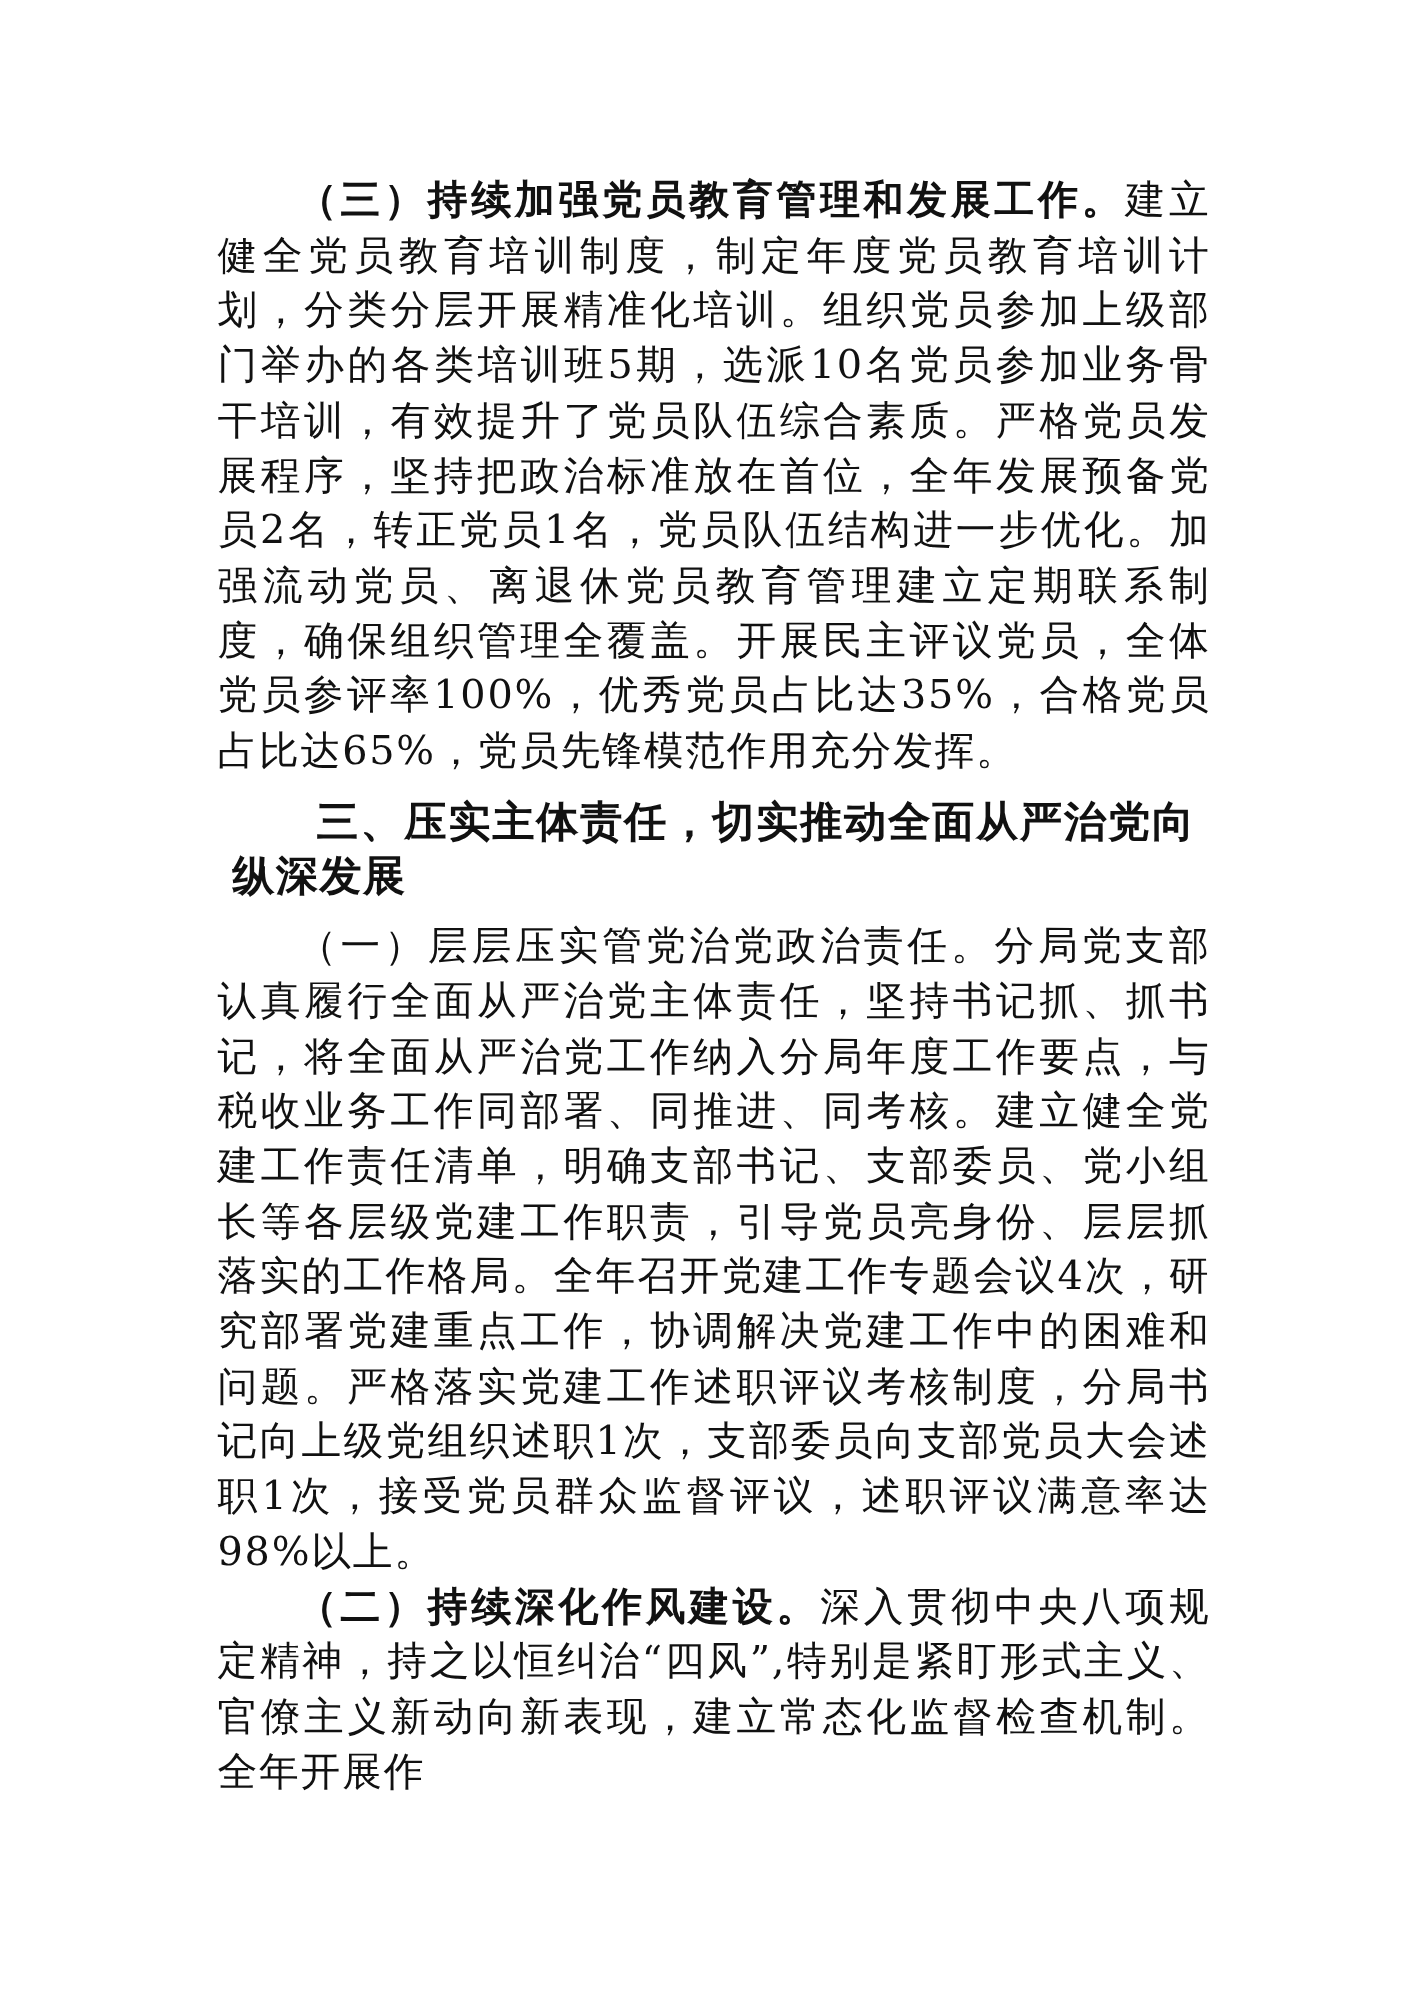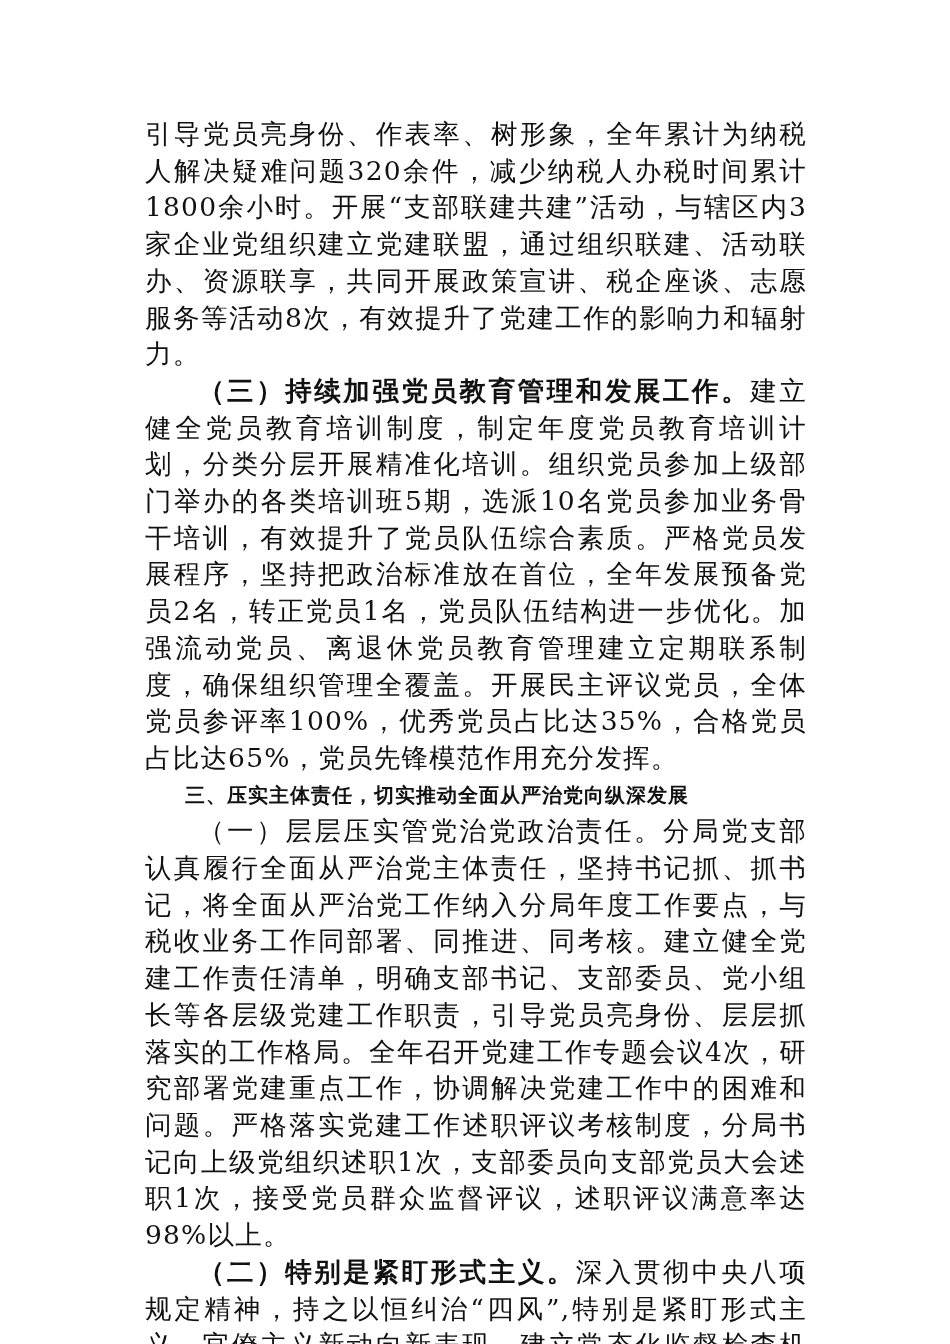--- a/index.html
+++ b/index.html
@@ -8,35 +8,32 @@
     position: absolute; left: 145px; top: 116px; width: 662px;
     font-family: "DejaVu Serif", "Liberation Serif", serif;
     font-size: 26.5px; line-height: 36.7px; color: #111;
     letter-spacing: 1.2px; text-align: justify;
   }
   .para { margin: 0; text-indent: 0; }
   .para.indent { text-indent: 2em; }
   .lead { font-weight: bold; }
   .lead.kai { font-weight: normal; }
   .h1 {
-    margin: 0; text-indent: 2em;
+    margin: 10px; text-indent: 2em;
     font-family: "DejaVu Sans", "Liberation Sans", sans-serif;
-    font-weight: bold; font-size: 20px; line-height: 36.7px; letter-spacing: 1px;
+    font-weight: bold; font-size: 28px; line-height: 36.7px; letter-spacing: 1px;
   }
 </style>
 </head>
 <body>
 
 <div class="page">
-  <p class="para">
-    <span>引导党员亮身份、作表率、树形象，全年累计为纳税人解决疑难问题320余件，减少纳税人办税时间累计1800余小时。开展“支部联建共建”活动，与辖区内3家企业党组织建立党建联盟，通过组织联建、活动联办、资源联享，共同开展政策宣讲、税企座谈、志愿服务等活动8次，有效提升了党建工作的影响力和辐射力。</span>
-  </p>
   <p class="para indent">
     <span class="lead">（三）持续加强党员教育管理和发展工作。</span><span>建立健全党员教育培训制度，制定年度党员教育培训计划，分类分层开展精准化培训。组织党员参加上级部门举办的各类培训班5期，选派10名党员参加业务骨干培训，有效提升了党员队伍综合素质。严格党员发展程序，坚持把政治标准放在首位，全年发展预备党员2名，转正党员1名，党员队伍结构进一步优化。加强流动党员、离退休党员教育管理建立定期联系制度，确保组织管理全覆盖。开展民主评议党员，全体党员参评率100%，优秀党员占比达35%，合格党员占比达65%，党员先锋模范作用充分发挥。</span>
   </p>
   <p class="h1">三、压实主体责任，切实推动全面从严治党向纵深发展</p>
   <p class="para indent">
     <span class="lead kai">（一）层层压实管党治党政治责任。</span><span>分局党支部认真履行全面从严治党主体责任，坚持书记抓、抓书记，将全面从严治党工作纳入分局年度工作要点，与税收业务工作同部署、同推进、同考核。建立健全党建工作责任清单，明确支部书记、支部委员、党小组长等各层级党建工作职责，引导党员亮身份、层层抓落实的工作格局。全年召开党建工作专题会议4次，研究部署党建重点工作，协调解决党建工作中的困难和问题。严格落实党建工作述职评议考核制度，分局书记向上级党组织述职1次，支部委员向支部党员大会述职1次，接受党员群众监督评议，述职评议满意率达98%以上。</span>
   </p>
   <p class="para indent">
-    <span class="lead">（二）特别是紧盯形式主义。</span><span>深入贯彻中央八项规定精神，持之以恒纠治“四风”,特别是紧盯形式主义、官僚主义新动向新表现，建立常态化监督检查机制。全年开展作</span>
+    <span class="lead">（二）持续深化作风建设。</span><span>深入贯彻中央八项规定精神，持之以恒纠治“四风”,特别是紧盯形式主义、官僚主义新动向新表现，建立常态化监督检查机制。全年开展作</span>
   </p>
 </div>
 
 </body></html>

